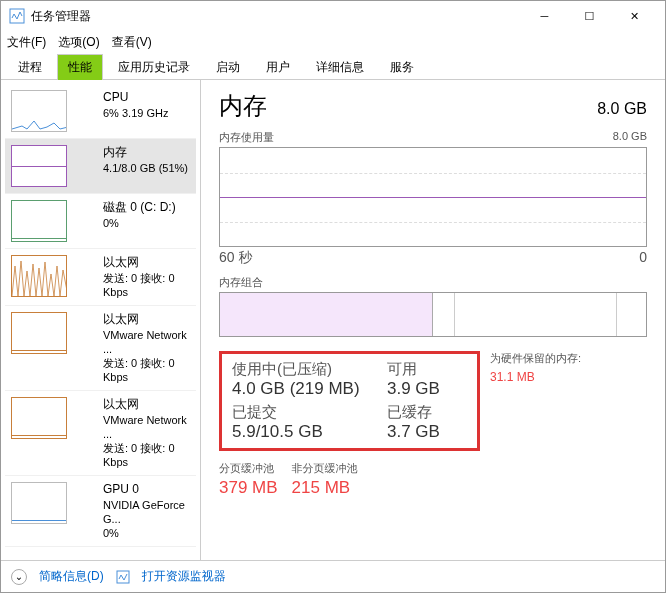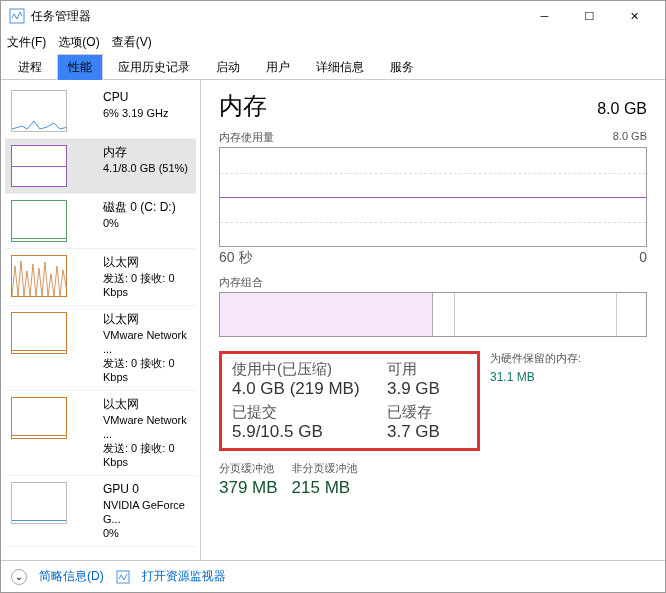--- a/index.html
+++ b/index.html
@@ -5,21 +5,21 @@
 * { margin: 0; padding: 0; box-sizing: border-box; font-family: "Microsoft YaHei", "Segoe UI", sans-serif; }
 body { background: #fff; width: 666px; height: 593px; overflow: hidden; border: 1px solid #999; }
 .titlebar { height: 30px; display: flex; align-items: center; padding: 0 8px; }
 .titlebar .app-icon { width: 16px; height: 16px; margin-right: 6px; }
 .titlebar .title { font-size: 12px; flex: 1; }
 .titlebar .win-btn { width: 45px; height: 30px; display: flex; align-items: center; justify-content: center; font-size: 11px; cursor: pointer; }
 .menubar { height: 22px; display: flex; align-items: center; padding: 0 6px; font-size: 12px; gap: 12px; }
 .menubar span { cursor: pointer; }
 .tabs { display: flex; border-bottom: 1px solid #ccc; padding: 0 6px; font-size: 12px; gap: 4px; }
 .tab { padding: 4px 10px; cursor: pointer; border: 1px solid transparent; border-bottom: none; position: relative; top: 1px; }
-.tab.active { border-color: #ccc; background: #3b82f6; }
+.tab.active { border-color: #ccc; background: #84cc16; }
 .main { display: flex; height: 480px; }
 .sidebar { width: 200px; border-right: 1px solid #ccc; overflow-y: auto; padding: 4px; }
 .side-item { display: flex; gap: 8px; padding: 6px; cursor: pointer; border-bottom: 1px solid #f0f0f0; }
 .side-item.selected { background: #e5e5e5; }
 .thumb { width: 56px; height: 42px; border: 1px solid #bbb; background: #fff; position: relative; overflow: hidden; }
 .side-info { flex: 1; font-size: 11px; line-height: 14px; margin-left: 28px; }
 .side-info .name { font-size: 12px; margin-bottom: 2px; }
 .content { flex: 1; padding: 10px 18px; overflow: hidden; }
 .header-row { display: flex; justify-content: space-between; align-items: baseline; }
 .header-row h1 { font-size: 24px; font-weight: 400; }
@@ -30,24 +30,24 @@
 .big-chart .grid { position: absolute; border-top: 1px dashed #ddd; left: 0; right: 0; }
 .axis-row { display: flex; justify-content: space-between; font-size: 14px; color: #555; margin-top: 2px; }
 .comp-chart { height: 45px; border: 1px solid #999; margin-top: 2px; position: relative; }
 .comp-chart .fill { position: absolute; top: 0; bottom: 0; left: 0; width: 50%; background: #f5e6fb; border-right: 1px solid #aaa; }
 .comp-chart .seg { position: absolute; top: 0; bottom: 0; border-left: 1px solid #ccc; }
 .stats-row { display: flex; margin-top: 14px; gap: 10px; }
 .redbox { border: 3px solid #d33; padding: 6px 10px; display: grid; grid-template-columns: 155px 80px; row-gap: 4px; }
 .stat-label { font-size: 15px; color: #555; }
 .stat-value { font-size: 17px; color: #333; }
 .extra { font-size: 11px; color: #555; }
-.extra .val { font-size: 12px; color: #0f766e; margin-top: 4px; }
+.extra .val { font-size: 12px; color: #ef4444; margin-top: 4px; }
 .small-stats { display: flex; gap: 14px; margin-top: 10px; }
 .small-stats div { font-size: 11px; color: #555; }
-.small-stats .v { font-size: 17px; color: #14532d; margin-top: 2px; }
+.small-stats .v { font-size: 17px; color: #ef4444; margin-top: 2px; }
 .footer { height: 32px; border-top: 1px solid #ccc; display: flex; align-items: center; padding: 0 10px; gap: 12px; font-size: 12px; }
 .footer a { color: #0066cc; cursor: pointer; }
 .chevron { width: 16px; height: 16px; border: 1px solid #aaa; border-radius: 50%; display: flex; align-items: center; justify-content: center; font-size: 10px; }
 </style>
 </head>
 <body>
 
 <div class="titlebar">
   <svg class="app-icon" viewBox="0 0 16 16">
       <rect x="1" y="1" width="14" height="14" fill="none" stroke="#4a90d9" stroke-width="1"></rect>

